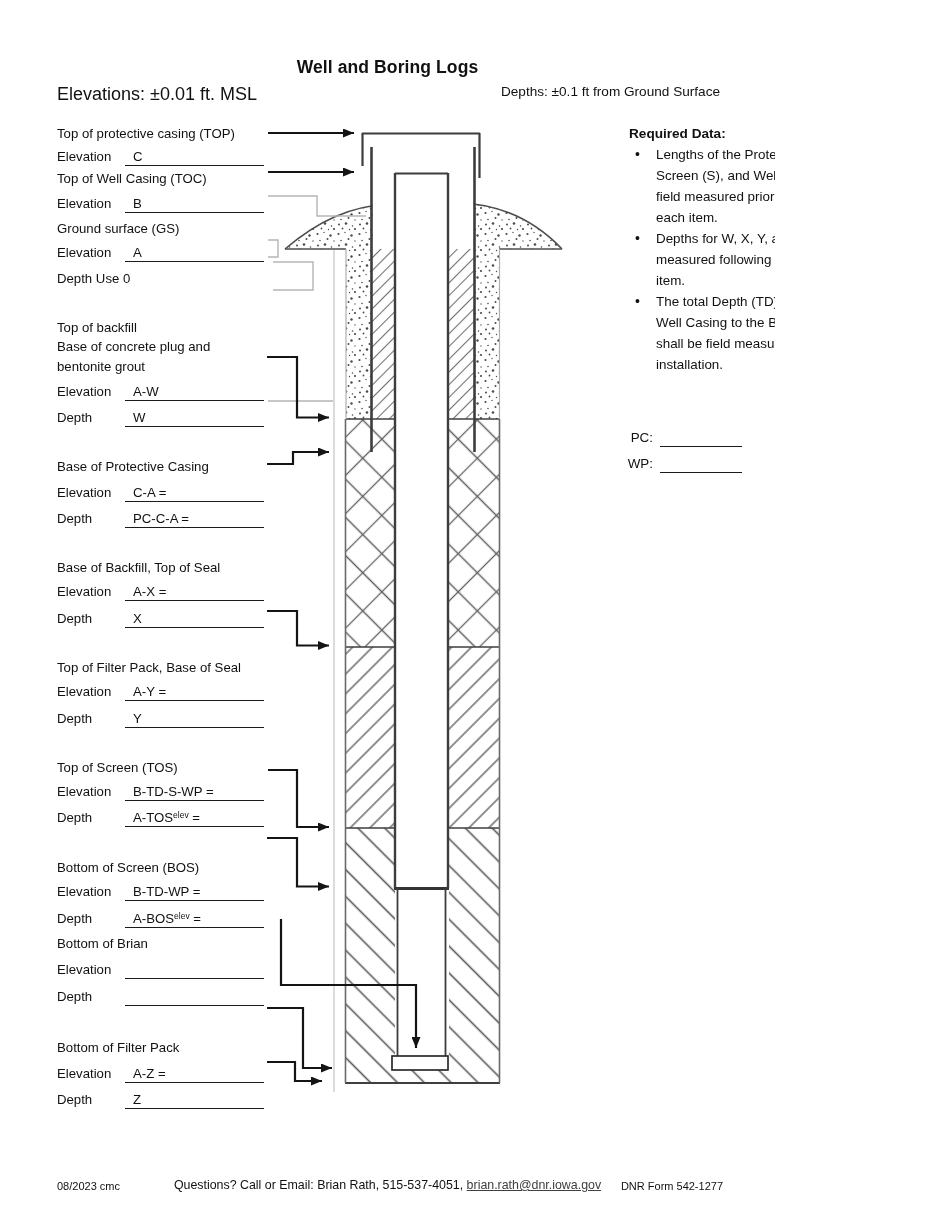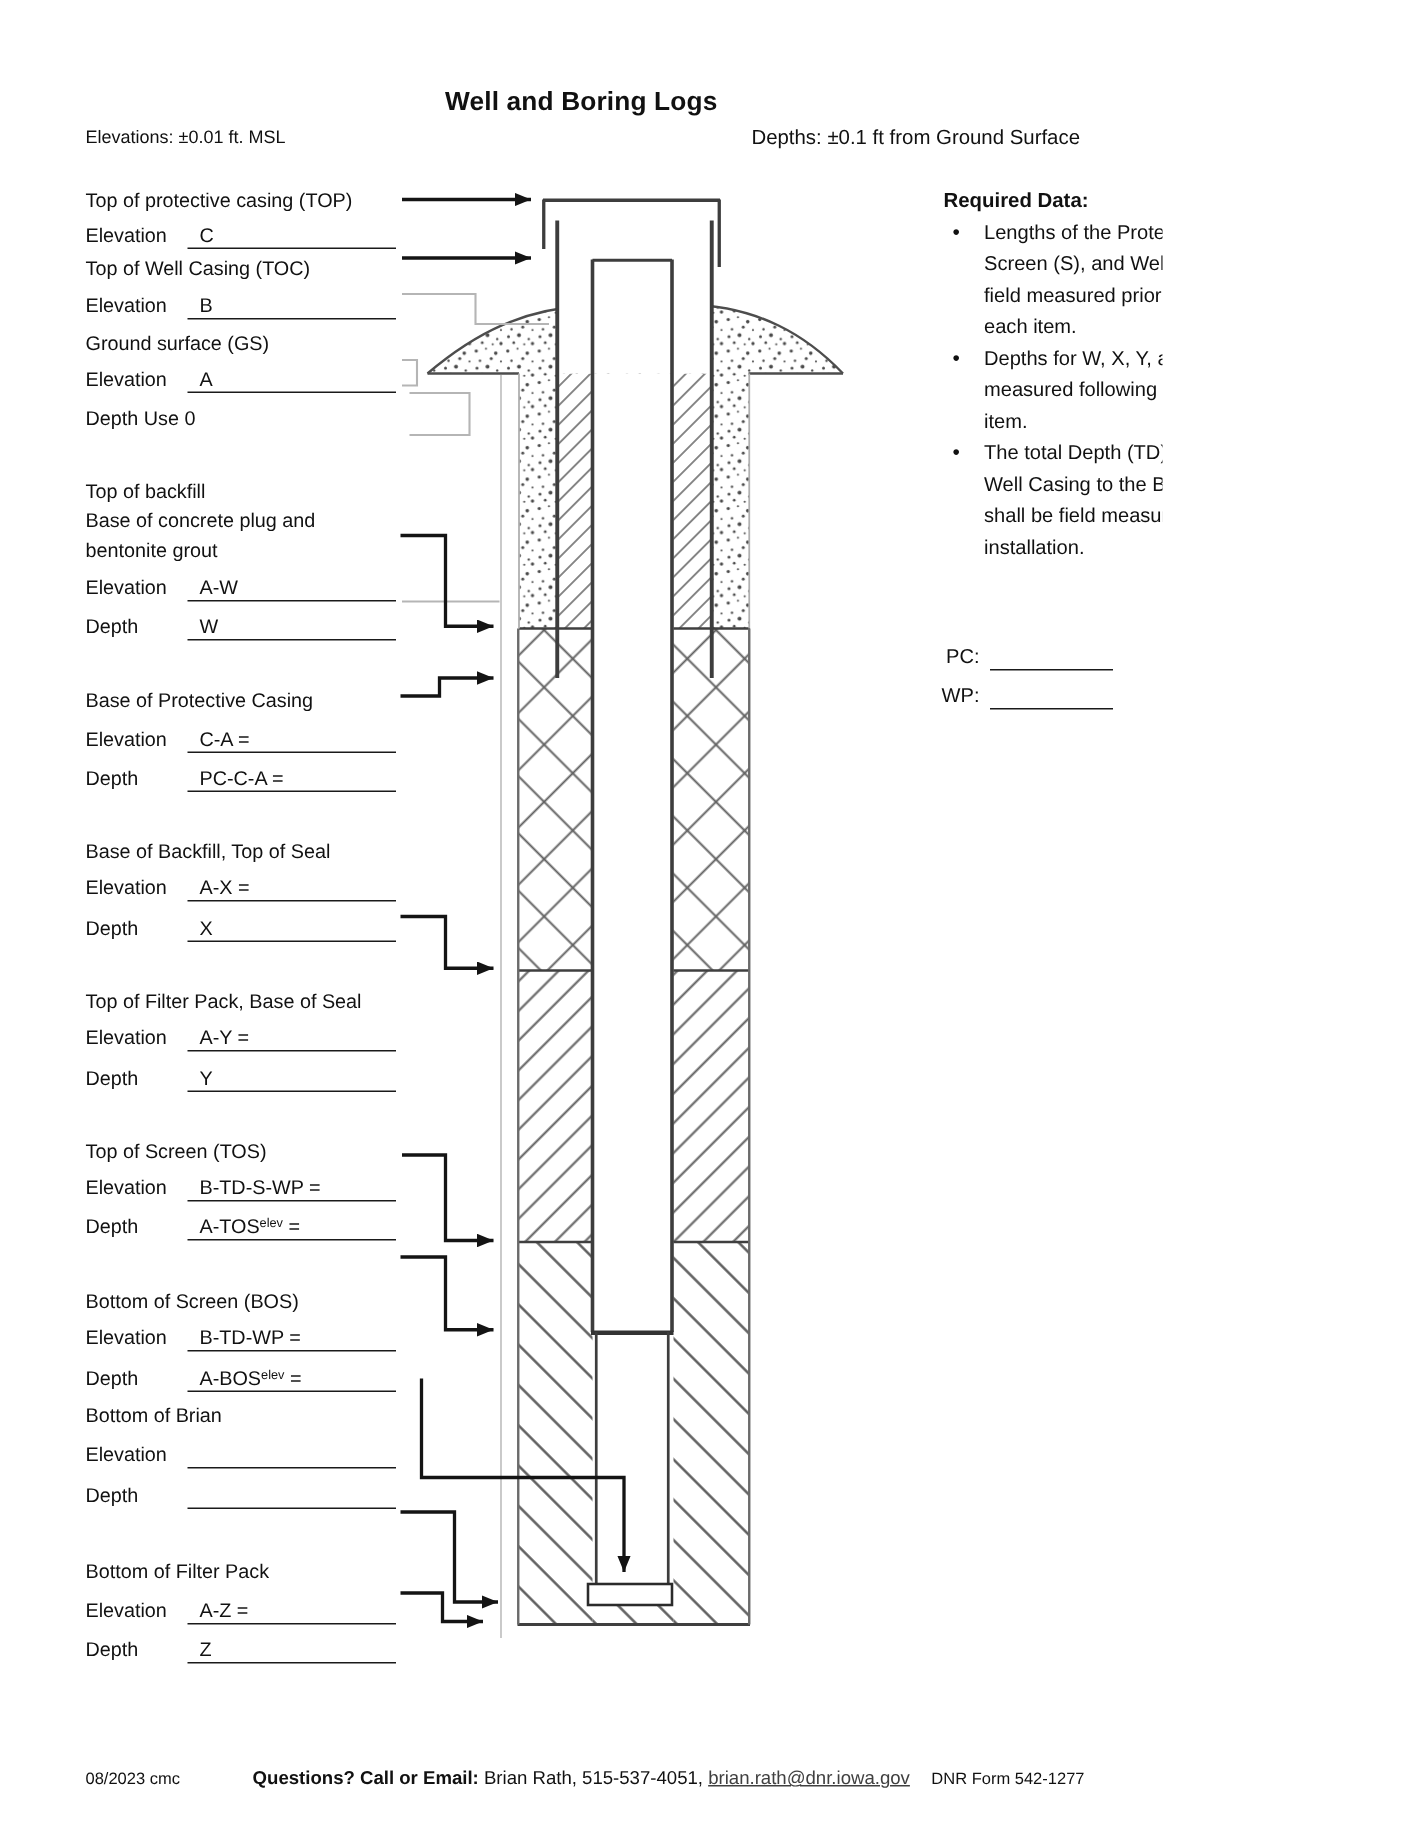--- a/index.html
+++ b/index.html
@@ -1,37 +1,37 @@
 <!DOCTYPE html>
 <html><head>
 <meta charset="utf-8">
 <style>
   html,body{margin:0;padding:0;background:#fff;}
   .page{position:relative;width:775px;height:1230px;background:#fff;overflow:hidden;
         font-family:"Liberation Sans",sans-serif;color:#111;}
   .title{position:absolute;top:57px;left:0;width:100%;text-align:center;
          font-size:17.5px;font-weight:bold;letter-spacing:.1px;}
-  .sub-left{position:absolute;top:84px;left:57px;font-size:12px;}
+  .sub-left{position:absolute;top:84px;left:57px;font-size:18px;}
   .sub-right{position:absolute;top:84px;right:55px;font-size:13.6px;}
   .shead{position:absolute;left:57px;font-size:13.2px;white-space:nowrap;}
   .frow{position:absolute;left:57px;height:20px;font-size:13.2px;}
   .flab{position:absolute;left:0;top:0;white-space:nowrap;}
   .fline{position:absolute;left:68px;top:0;width:139px;height:16px;border-bottom:1.5px solid #1a1a1a;}
   .fval{position:absolute;left:8px;top:0;white-space:nowrap;}
   .fval sup{font-size:8.5px;vertical-align:4px;}
   .req{position:absolute;left:589px;top:126px;width:312px;margin-left:40px;}
   .req-head{font-size:13.6px;font-weight:bold;margin-bottom:3px;}
   .ritem{position:relative;padding-left:27px;font-size:13.4px;line-height:21px;white-space:pre-line;}
   .ritem::before{content:"\2022";position:absolute;left:6px;top:0;font-size:14px;}
   .mf-label{position:absolute;font-size:13.4px;text-align:right;}
   .mf-line{position:absolute;height:16px;border-bottom:1.5px solid #1a1a1a;width:82px;}
   .foot-left{position:absolute;left:57px;top:1180px;font-size:11px;}
   .foot-right{position:absolute;right:52px;top:1180px;font-size:11px;}
   .foot-center{position:absolute;left:0;top:1178px;width:100%;text-align:center;font-size:12.4px;}
-  .foot-center b{font-weight:bold;margin-top:44px;}
+  .foot-center b{font-weight:normal;margin-top:44px;}
   .email{color:#404040;text-decoration:underline;cursor:pointer;}
   svg.overlay{position:absolute;left:0;top:0;pointer-events:none;}
 </style>
 </head>
 <body>
 
 <div class="page">
 
   <div class="title">Well and Boring Logs</div>
   <div class="sub-left">Elevations: ±0.01 ft. MSL</div>

